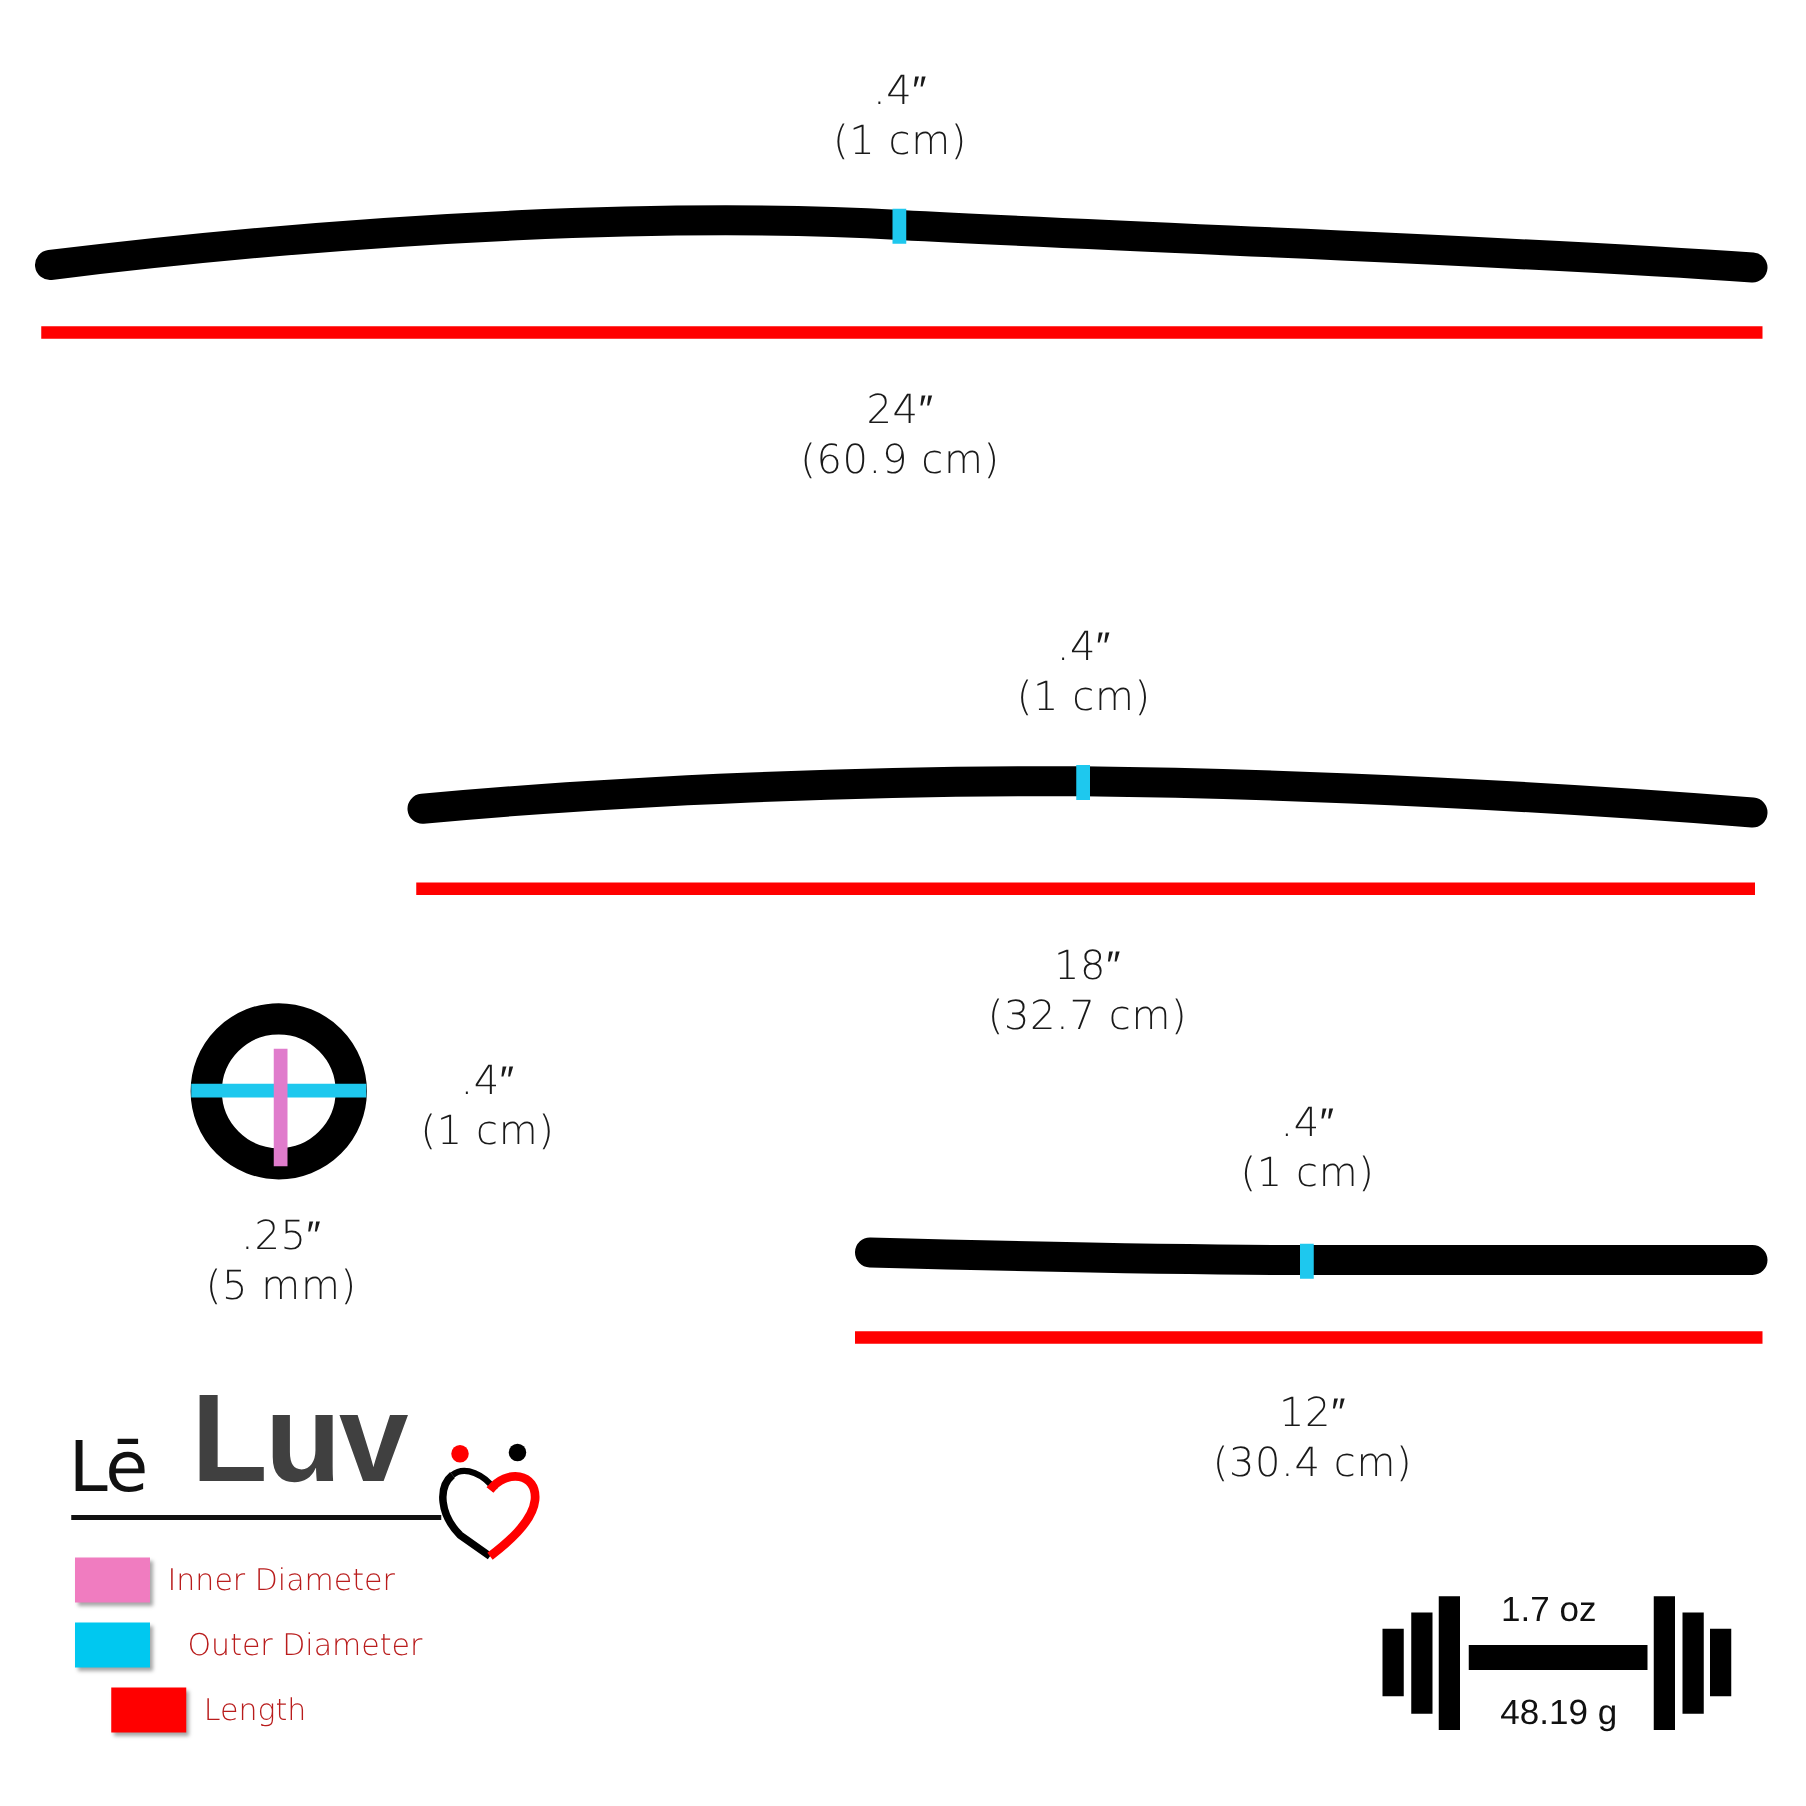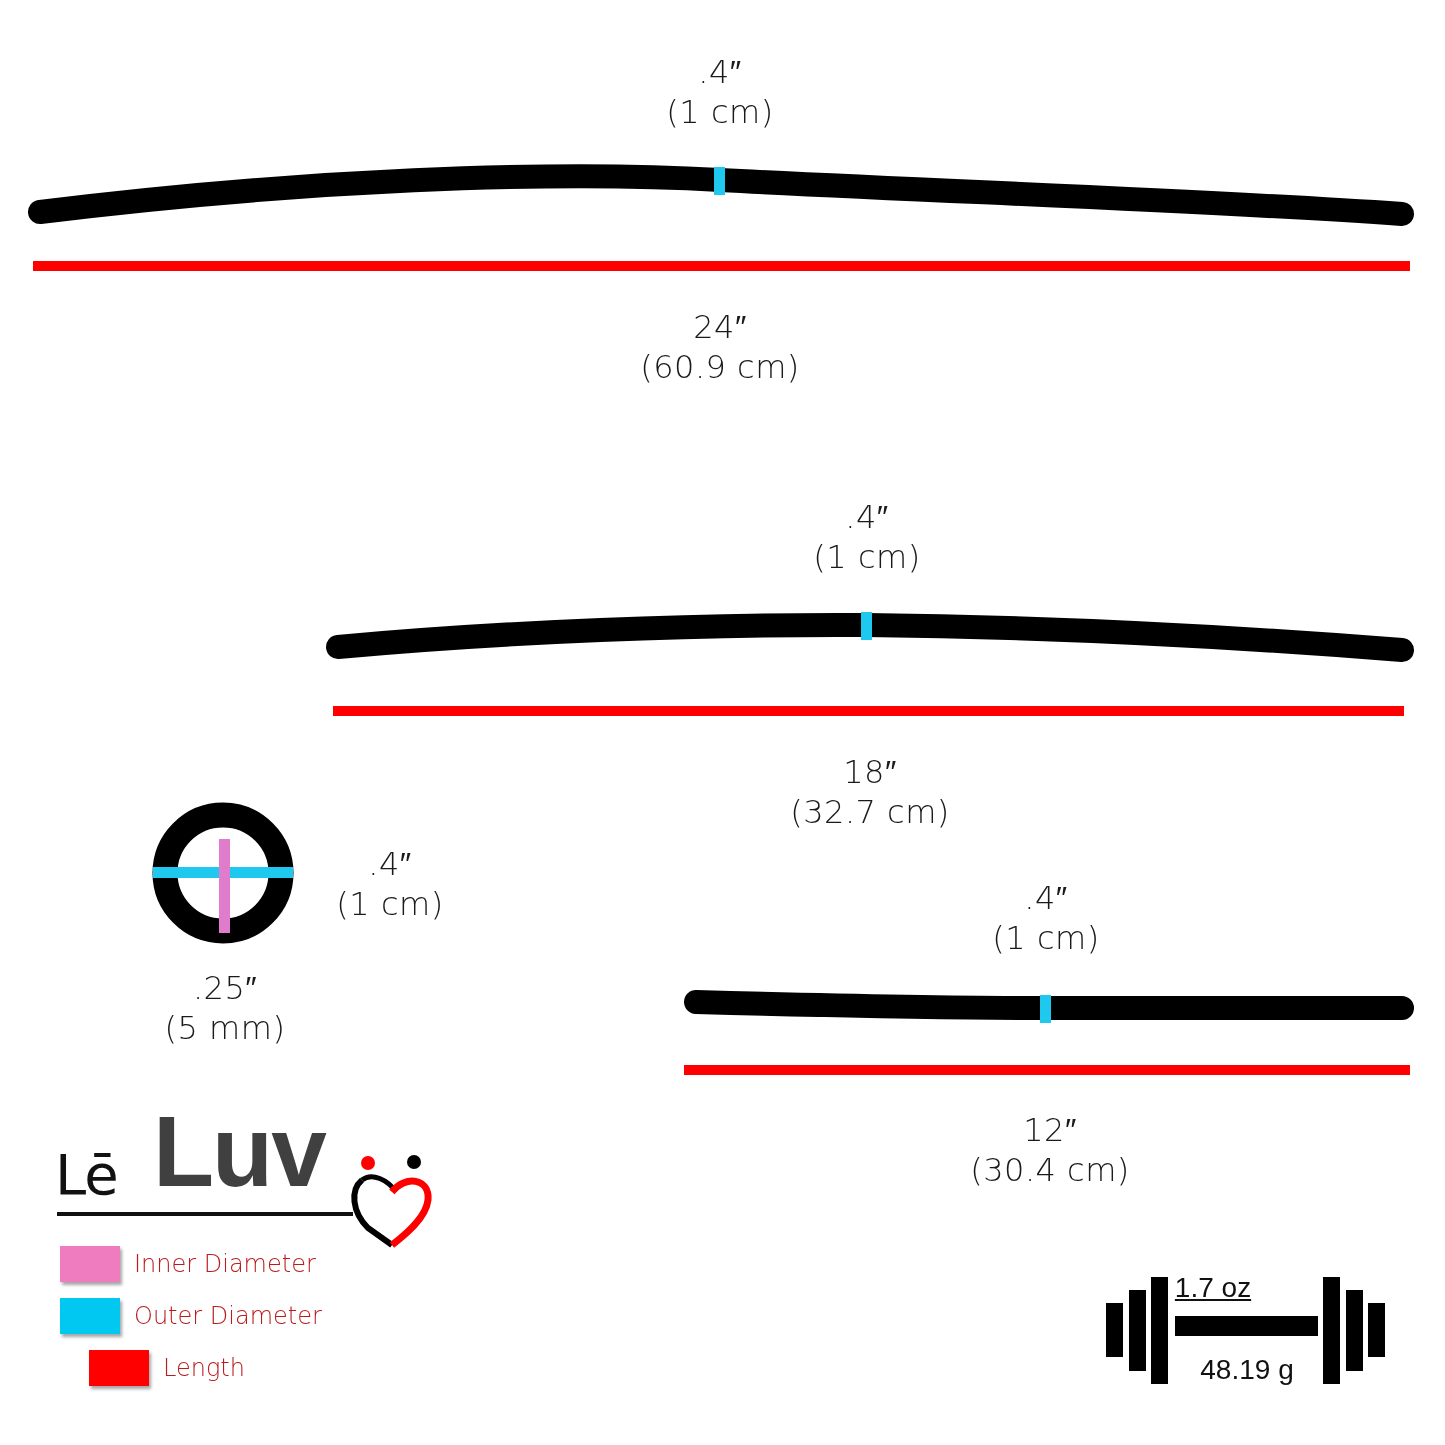--- a/index.html
+++ b/index.html
@@ -101,23 +101,23 @@
 <div class="logo">
   <div class="logo-le">Lē</div>
   <div class="logo-luv">Luv</div>
   <div class="logo-rule"></div>
 </div>
 
 <div class="legend-item" style="top:1246px;">
   <div class="swatch" style="background:#f07cc0;"></div>
   <span class="legend-text">Inner Diameter</span>
 </div>
-<div class="legend-item" style="top:1298px;">
+<div class="legend-item" style="top:1298px;gap:16px;">
   <div class="swatch" style="background:#00c8f0;"></div>
   <span class="legend-text">Outer Diameter</span>
 </div>
 <div class="legend-item" style="top:1350px;padding-left:29px;">
   <div class="swatch" style="background:#ff0000;"></div>
   <span class="legend-text">Length</span>
 </div>
 
-<div class="weight-text" style="left:1142px; top:1272px; width:142px;text-decoration:underline;">1.7 oz</div>
+<div class="weight-text" style="left:1168px; top:1272px; width:142px;">1.7 oz</div>
 <div class="weight-text" style="left:1176px; top:1354px; width:142px;">48.19 g</div>
 
 </body></html>

